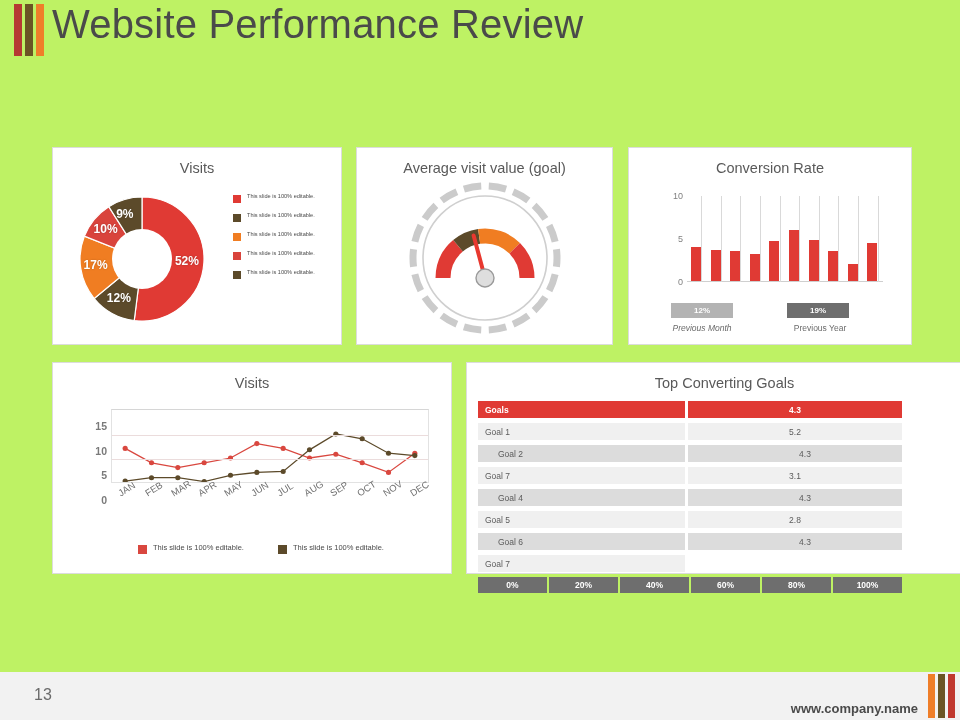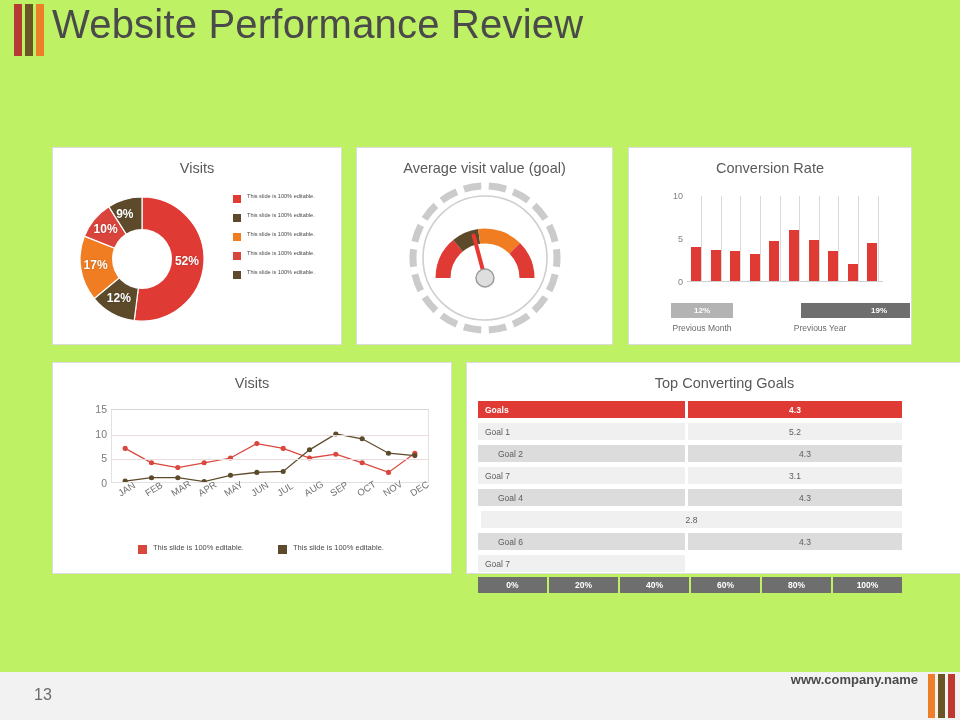--- a/index.html
+++ b/index.html
@@ -66,21 +66,21 @@
   .conv-badge {
     position:absolute; width:62px; height:15px; line-height:15px; text-align:center;
     font-size:8px; color:#fff; font-weight:bold;
   }
   .cb-light { background:#b3b3b3; }
   .cb-dark  { background:#6e6e6e; }
   .conv-cap { position:absolute; font-size:8.5px; color:#6b6b6b; text-align:center; width:92px; top:20px; }
 
   
   .line-chart { position:absolute; left:28px; top:46px; width:352px; height:110px; }
-  .lc-yaxis { position:absolute; left:0; top:0; width:26px; height:74px; }
+  .lc-yaxis { position:absolute; left:0; top:17px; width:26px; height:74px;font-weight:bold; }
   .lc-yaxis span { position:absolute; right:0; font-size:10.5px; color:#7a7a7a; transform:translateY(-50%); }
   .lc-plot { position:absolute; left:30px; top:0; width:318px; height:74px; border:1px solid #e2e2e2; border-top-color:#d6d6d6; box-sizing:border-box; }
   .lc-grid { position:absolute; left:0; width:100%; height:1px; background:#ebdcdc; }
   .lc-xlabels { position:absolute; left:30px; top:76px; width:318px; height:34px; }
   .lc-xlabels span {
     position:absolute; font-size:9.5px; color:#6f6f6f;
     transform:rotate(-32deg); transform-origin:left top; white-space:nowrap;
   }
   .lc-legend { position:absolute; left:85px; top:180px; width:290px; display:flex; }
   .lcl-item { display:flex; align-items:flex-start; width:140px; }
@@ -99,21 +99,21 @@
   .gt-foot { display:flex; height:16px; margin-top:2px; }
   .gt-foot div {
     flex:1; background:#6e6e6e; color:#fff; font-size:8.5px; font-weight:bold;
     display:flex; align-items:center; justify-content:center; margin-right:2px;
   }
   .gt-foot div:last-child { margin-right:0; }
 
   
   .footer { position:absolute; left:0; top:672px; width:960px; height:48px; background:#f2f2f2; }
   .footer-page { position:absolute; left:34px; top:14px; font-size:16px; color:#6b6b6b; }
-  .footer-url { position:absolute; right:42px; top:0; font-size:13px; color:#4a4a4a; font-weight:bold; }
+  .footer-url { position:absolute; right:42px; top:29px; font-size:13px; color:#4a4a4a; font-weight:bold; }
   .ftr-bars { position:absolute; right:2px; top:2px; width:30px; height:44px; display:flex; gap:3px; }
   .ftr-bars i { display:block; width:7px; height:100%; }
   .fb1 { background:#ef7e29; }
   .fb2 { background:#6b5524; }
   .fb3 { background:#c0392f; }
 </style>
 </head>
 <body>
 
 <div class="slide">
@@ -242,22 +242,22 @@
           <div class="conv-gridline" style="left: 151px;"></div>
           <div class="conv-bar" style="left: 141px; height: 30.1px;"></div>
           <div class="conv-gridline" style="left: 171px;"></div>
           <div class="conv-bar" style="left: 161px; height: 17.2px;"></div>
           <div class="conv-gridline" style="left: 191px;"></div>
           <div class="conv-bar" style="left: 180px; height: 37.84px;"></div>
         </div>
     </div>
     <div class="conv-badges" id="conv-badges">
         <div class="conv-badge cb-light" style="left: 12px;">12%</div>
-        <div class="conv-cap" style="left: -3px;">Previous Month</div>
-        <div class="conv-badge cb-dark" style="left: 142px; padding-left: 47px;">19%</div>
+        <div class="conv-cap" style="left: -3px; font-style: italic;">Previous Month</div>
+        <div class="conv-badge cb-dark" style="left: 128px;">19%</div>
         <div class="conv-cap" style="left: 115px;">Previous Year</div>
       </div>
   </div>
 
   <div class="panel" id="panel-visits-line">
     <div class="panel-title">Visits</div>
     <div class="line-chart">
       <div class="lc-yaxis" id="lc-yaxis">
           <span style="top: 0px;">15</span>
           <span style="top: 24.6667px;">10</span>
@@ -347,20 +347,21 @@
           <div class="gt-c1">Goal 7</div>
           <div class="gt-gap"></div>
           <div class="gt-c2">3.1</div>
         </div>
         <div class="gt-row gt-even">
           <div class="gt-c1">Goal 4</div>
           <div class="gt-gap"></div>
           <div class="gt-c2">4.3</div>
         </div>
         <div class="gt-row gt-odd">
+          <div class="gt-c1">Goal 5</div>
           <div class="gt-gap"></div>
           <div class="gt-c2">2.8</div>
         </div>
         <div class="gt-row gt-even">
           <div class="gt-c1">Goal 6</div>
           <div class="gt-gap"></div>
           <div class="gt-c2">4.3</div>
         </div>
         <div class="gt-row gt-odd">
           <div class="gt-c1">Goal 7</div>

